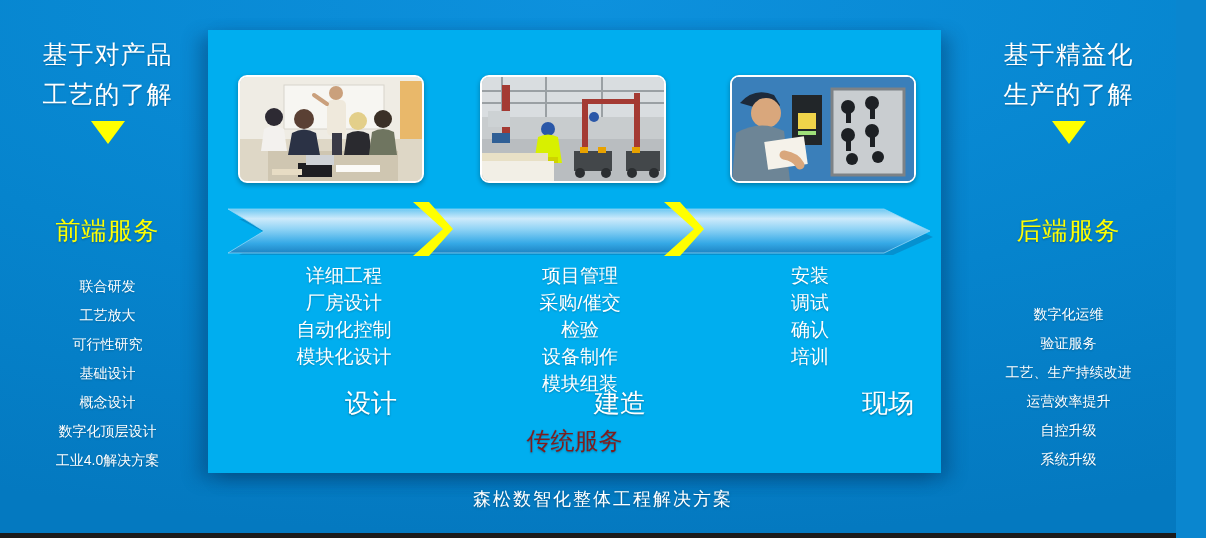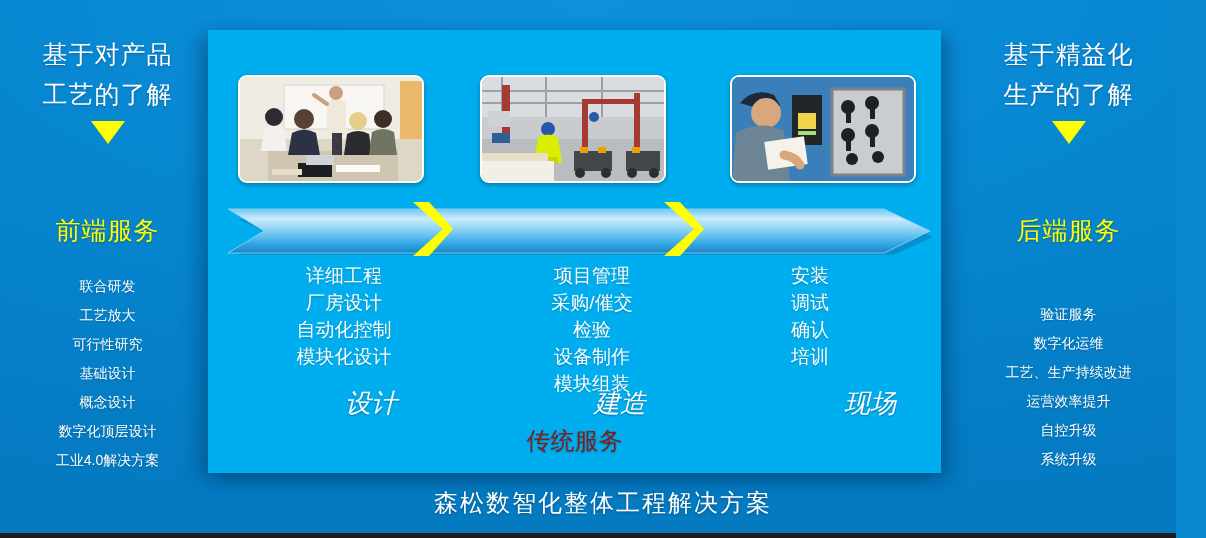--- a/index.html
+++ b/index.html
@@ -79,54 +79,53 @@
 
   
   .band{
     position:absolute;left:20px;top:175px;width:710px;height:44px;
   }
   .band svg{display:block;width:710px;height:54px;}
   .band-label{
     position:absolute;top:176px;height:44px;line-height:44px;
     color:#ffffff;font-size:26px;text-align:center;width:120px;
     text-shadow:0 1px 2px rgba(0,0,0,.35);
-    font-style:italic;
   }
   .band-label.l1{left:83px;}
   .band-label.l2{left:332px;}
-  .band-label.l3{left:548px;text-align:right;}
+  .band-label.l3{left:600px;}
 
   
   .chev{position:absolute;top:170px;}
   .chev.c1{left:201px;}
   .chev.c2{left:452px;}
 
   
   .cols{position:absolute;left:0;top:232px;width:733px;height:150px;}
   .col{
     position:absolute;top:0;text-align:center;
   }
   .col ul{list-style:none;margin:0;padding:0;}
   .col li{
     font-size:19px;line-height:27px;color:#ffffff;white-space:nowrap;
     text-shadow:0 1px 2px rgba(0,0,0,.22);
   }
   .col.c1{left:30px;width:212px;}
-  .col.c2{left:278px;width:212px;}
+  .col.c2{left:266px;width:212px;}
   .col.c3{left:512px;width:180px;}
 
   .traditional{
     position:absolute;left:0;top:395px;width:733px;text-align:center;
     font-size:24px;color:#7f1d1d;text-shadow:0 1px 2px rgba(0,0,0,.28);
   }
 
   
   .caption{
     position:absolute;left:0;top:487px;width:1206px;text-align:center;
-    font-size:24px;color:#ffffff;letter-spacing:2px;
+    font-size:18px;color:#ffffff;letter-spacing:2px;
     text-shadow:0 1px 3px rgba(0,0,0,.30);
   }
 </style>
 </head>
 <body>
 
 <div class="stage">
 
   <div class="side left">
     <div class="side-head">基于对产品</div>
@@ -147,22 +146,22 @@
   </div>
 
   <div class="side right">
     <div class="side-head">基于精益化</div>
     <div class="side-head">生产的了解</div>
     <div class="tri"></div>
 
     <div class="side-title">后端服务</div>
 
     <ul class="side-list">
+      <li>数字化运维</li>
       <li>验证服务</li>
-      <li>数字化运维</li>
       <li>工艺、生产持续改进</li>
       <li>运营效率提升</li>
       <li>自控升级</li>
       <li>系统升级</li>
     </ul>
   </div>
 
   <div class="panel">
 
     <div class="photos">

